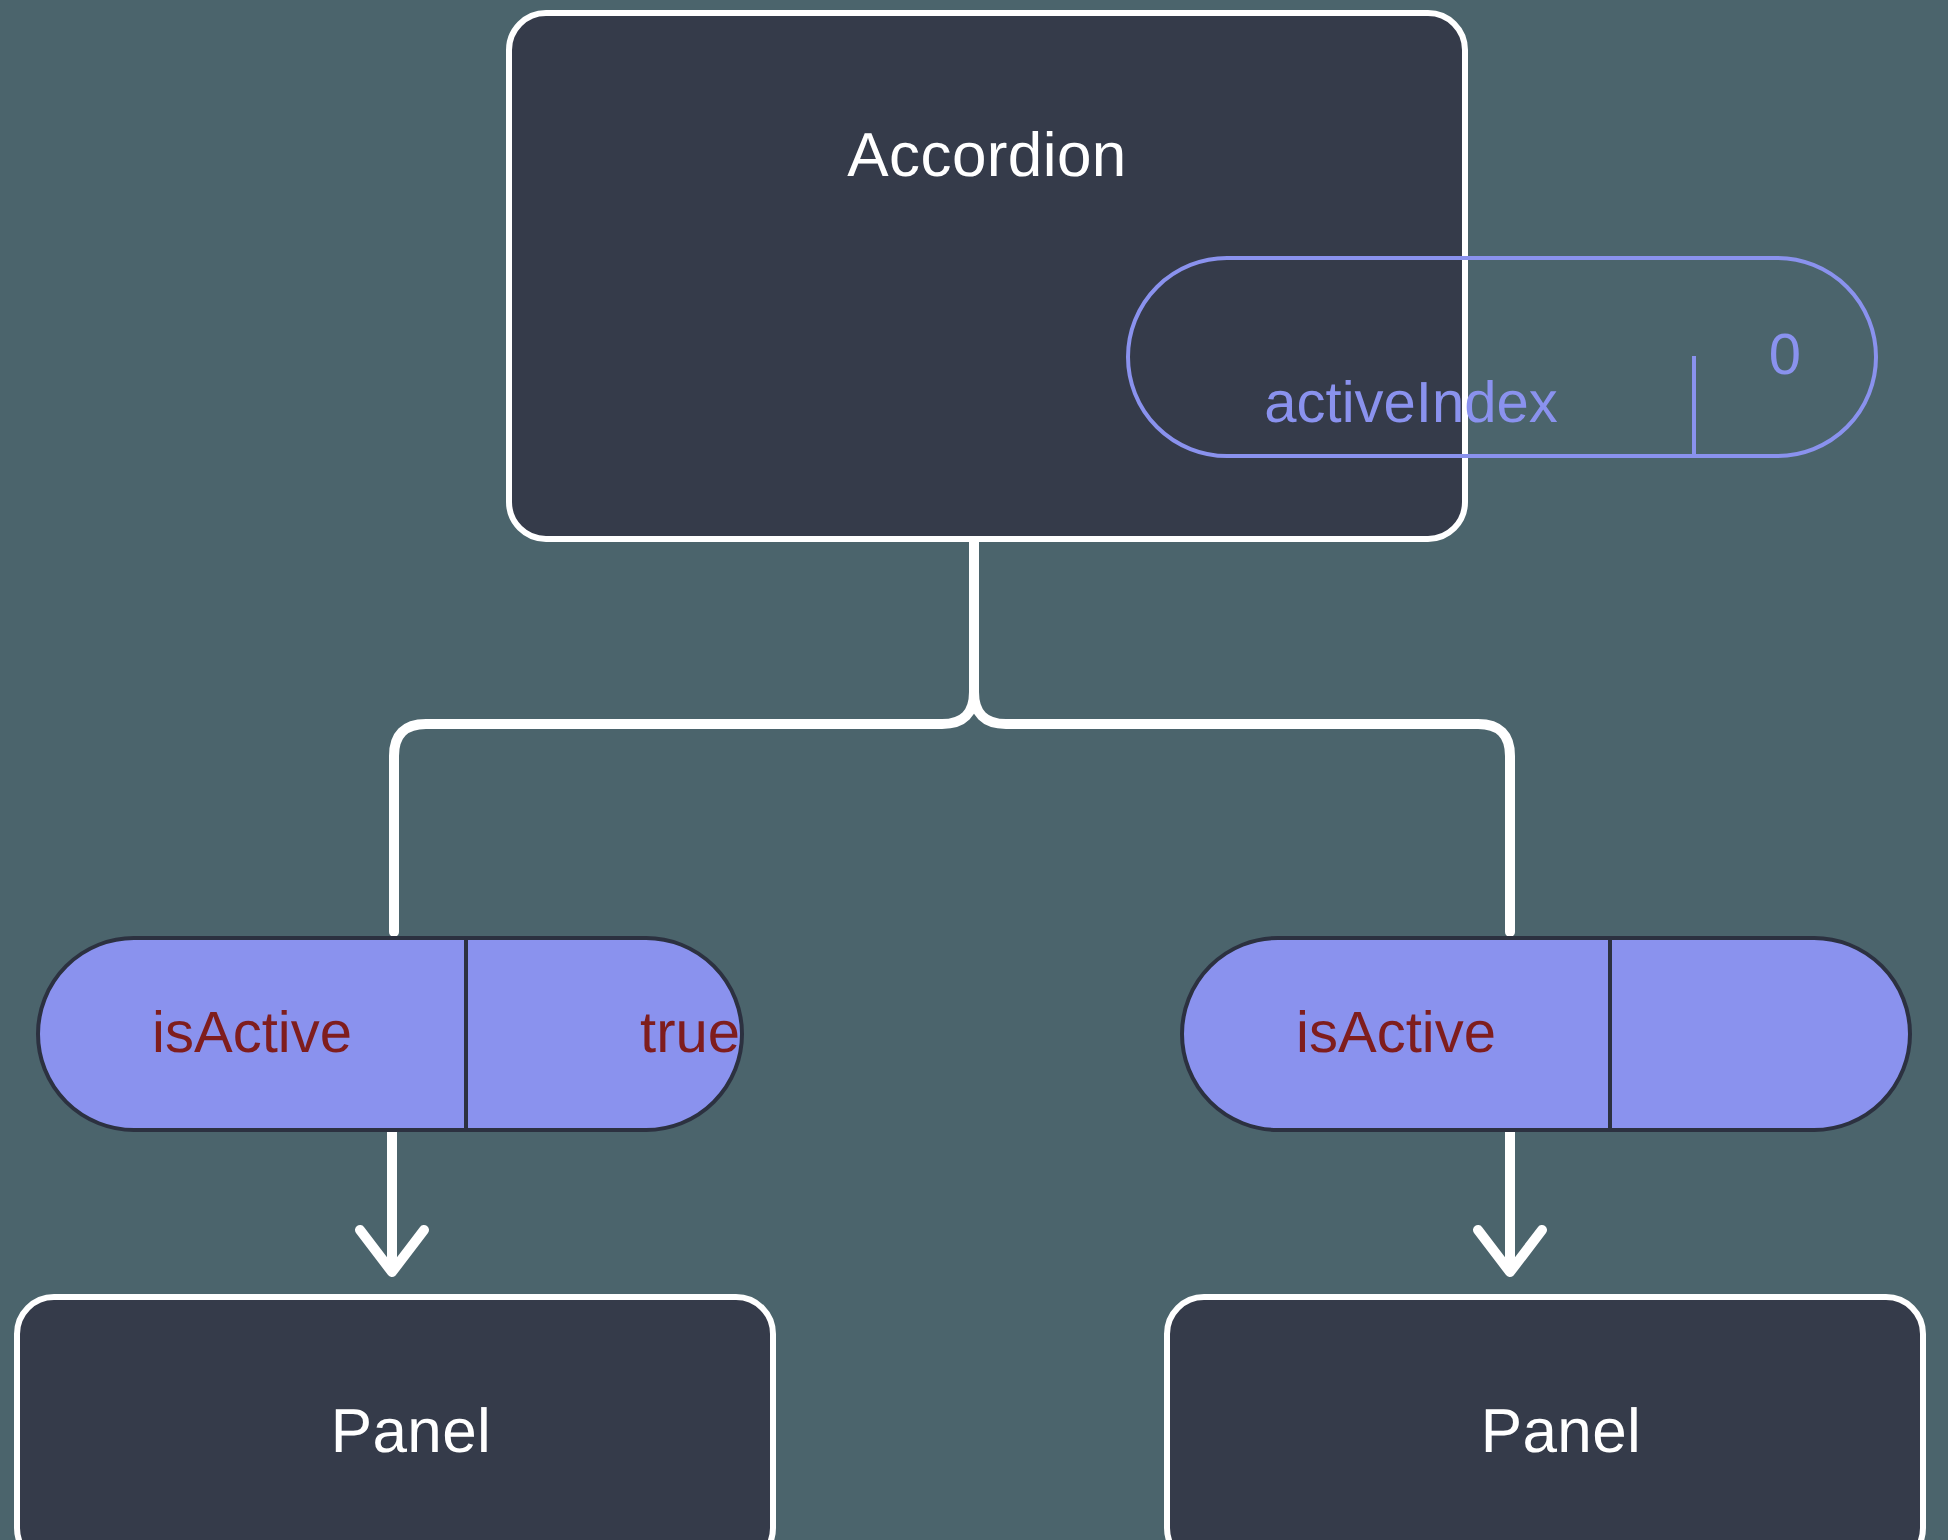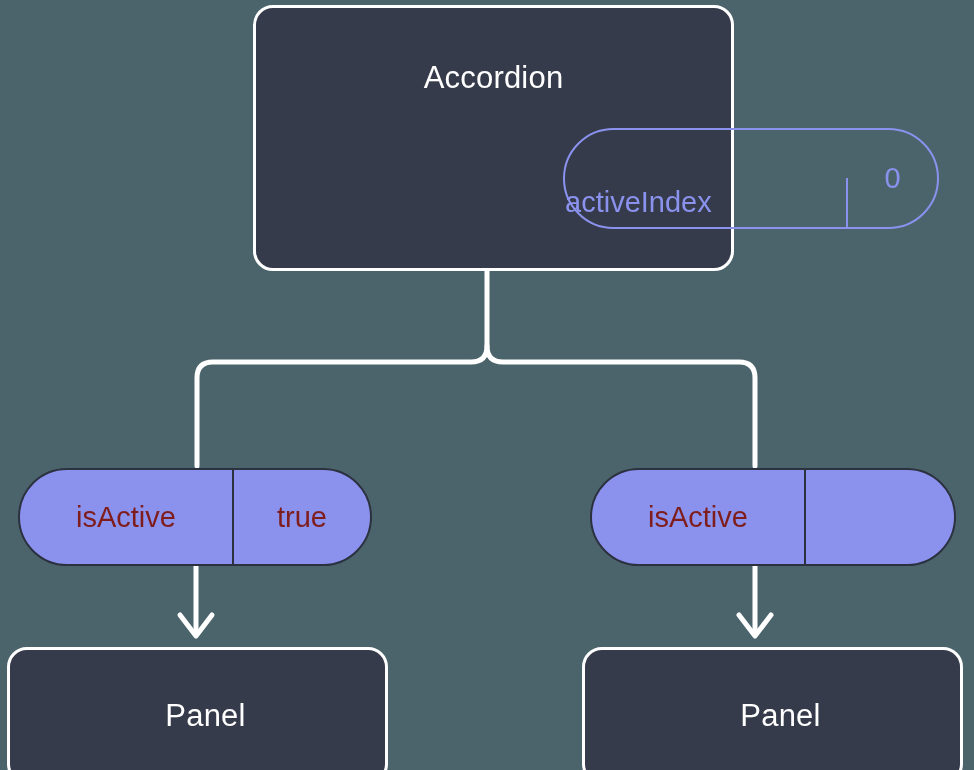--- a/index.html
+++ b/index.html
@@ -83,20 +83,21 @@
     height: 101px;
     border: 2px solid #8a92ee;
     border-radius: 51px;
     display: flex;
     align-items: stretch;
   }
   .pill-outline .pill-key {
     width: 281px;
     display: flex;
     align-items: center;
+    justify-content: center;
     border-right: 2px solid #8a92ee;
     margin-top: 48px;
   }
   .pill-outline .pill-val {
     flex: 1;
     display: flex;
     align-items: center;
     justify-content: center;
   }
   .pill-outline .pill-text {
@@ -120,21 +121,21 @@
   .pill-filled .pill-key {
     display: flex;
     align-items: center;
     justify-content: center;
     border-right: 2px solid #2c3140;
   }
   .pill-filled .pill-val {
     flex: 1;
     display: flex;
     align-items: center;
-    justify-content: center;
+    justify-content: flex-end;
   }
   .pill-filled .pill-text {
     color: #7f1d1d;
     font-size: 29px;
     font-weight: 400;
   }
 
   .pill-left  { left: 18px;  top: 468px; width: 354px; }
   .pill-left  .pill-key { width: 212px; }
 

